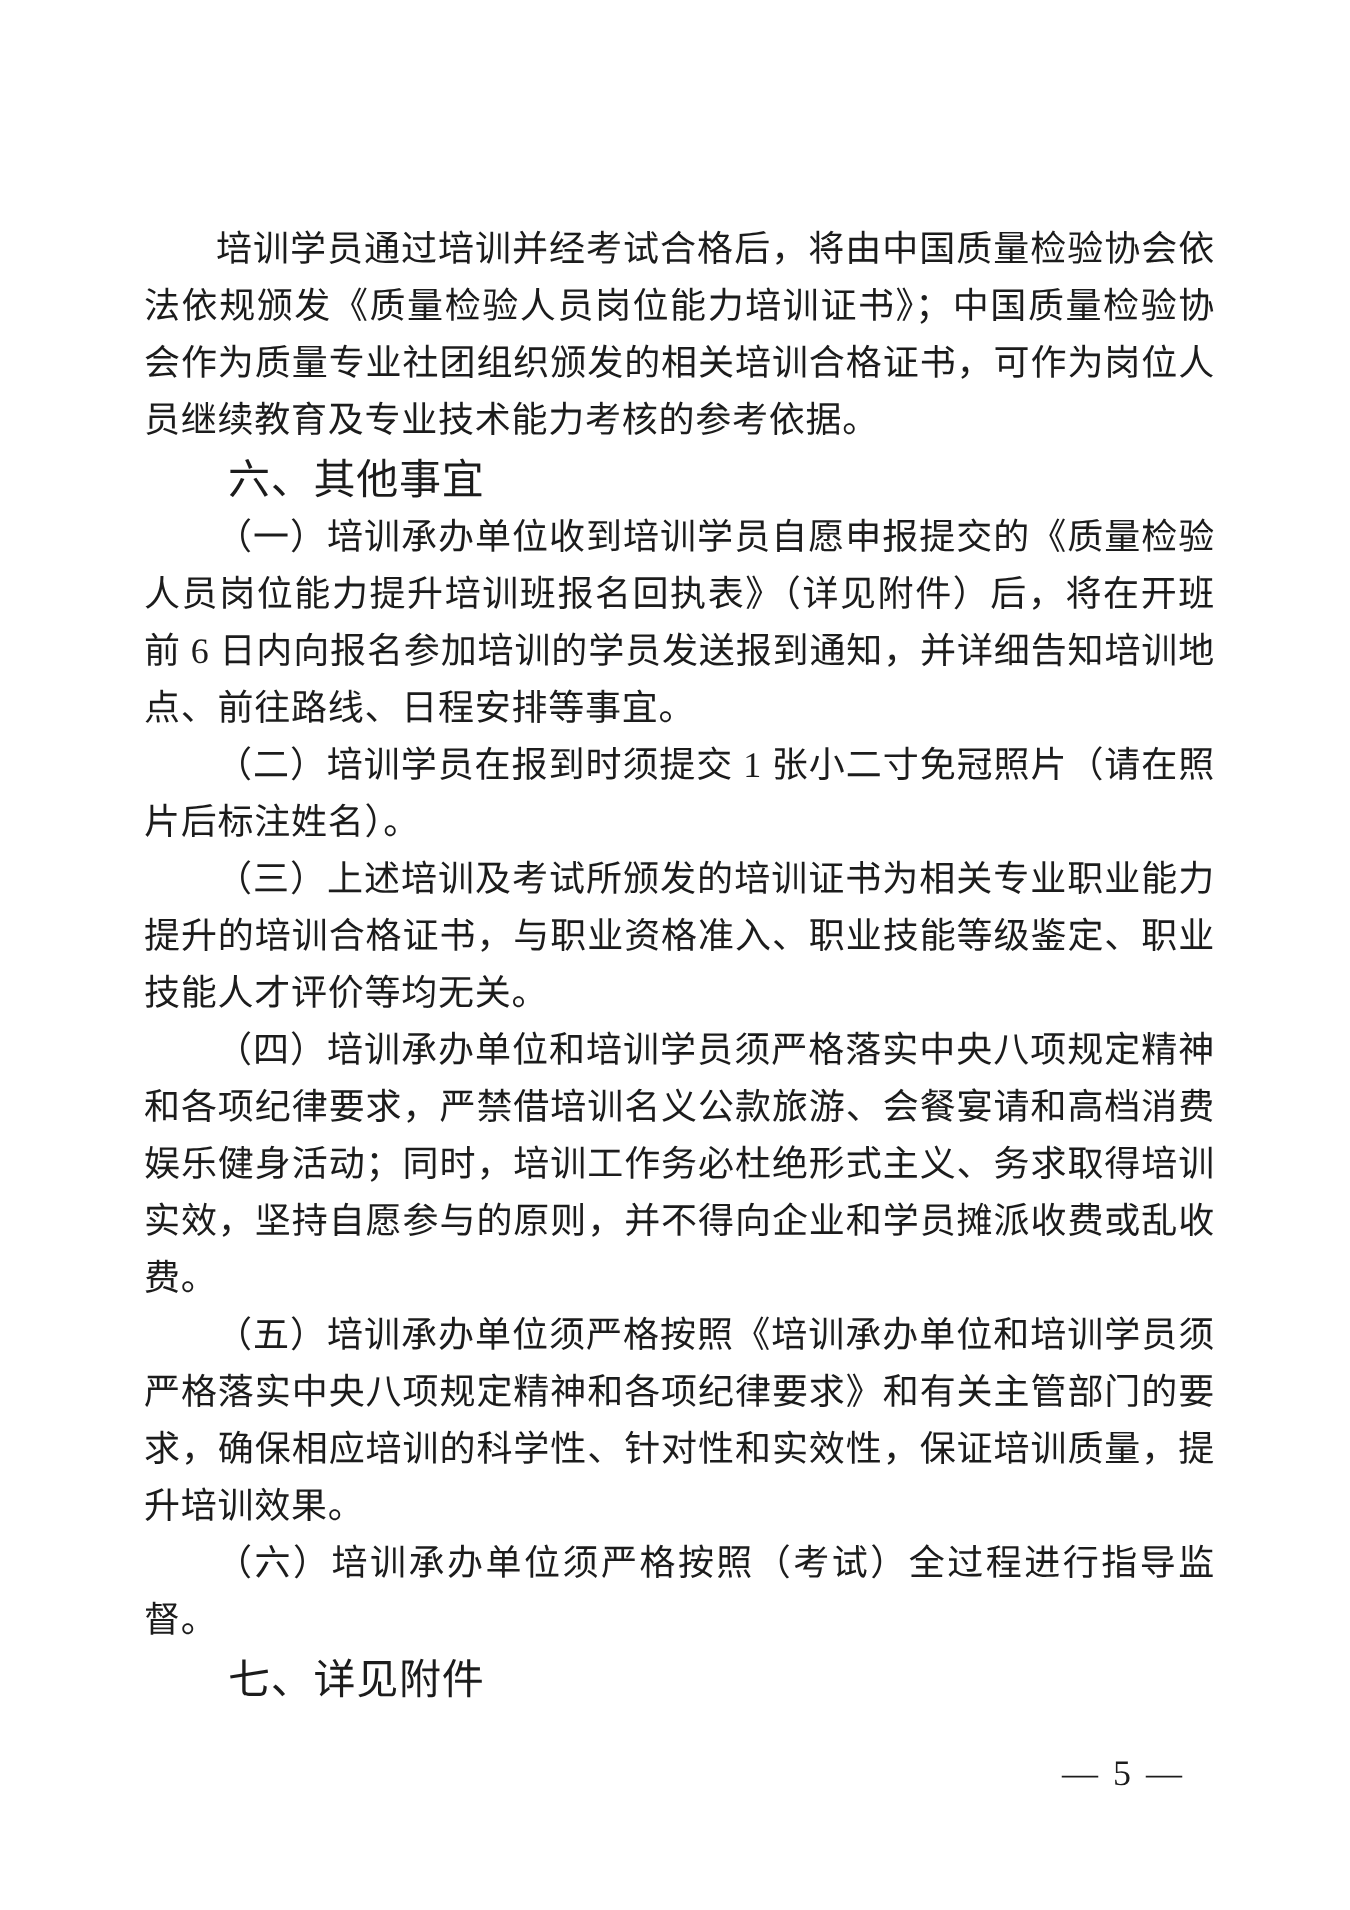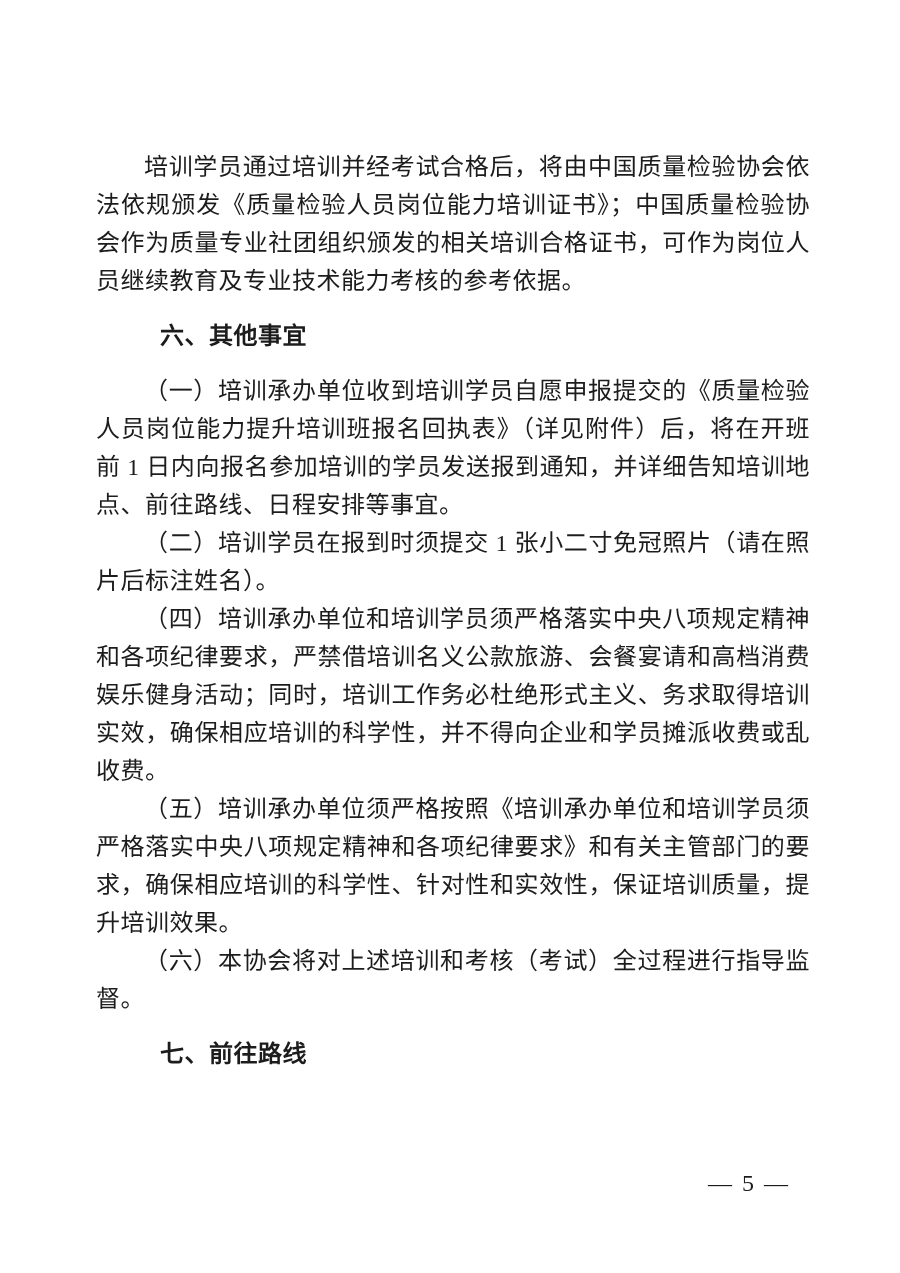--- a/index.html
+++ b/index.html
@@ -21,24 +21,24 @@
   .body-para {
     margin: 0;
     font-size: 24px;
     line-height: 38px;
     text-align: justify;
     text-justify: inter-ideograph;
     text-indent: 2em;
     letter-spacing: 0.5px;
   }
   .section-heading {
-    margin: 16px;
-    font-size: 24px;
+    margin: 0;
+    font-size: 28px;
     line-height: 40px;
-    font-weight: bold;
+    font-weight: normal;
     text-indent: 2em;
     letter-spacing: 0.5px;
     font-family: "Liberation Sans", "DejaVu Sans", sans-serif;
   }
   .page-number {
     position: absolute;
     top: 1168px;
     right: 110px;
     font-size: 24px;
     line-height: 30px;
@@ -46,28 +46,29 @@
   }
 </style>
 </head>
 <body>
 
 <div class="page">
   <p class="body-para">培训学员通过培训并经考试合格后，将由中国质量检验协会依法依规颁发《质量检验人员岗位能力培训证书》；中国质量检验协会作为质量专业社团组织颁发的相关培训合格证书，可作为岗位人员继续教育及专业技术能力考核的参考依据。</p>
 
   <h3 class="section-heading">六、其他事宜</h3>
 
-  <p class="body-para">（一）培训承办单位收到培训学员自愿申报提交的《质量检验人员岗位能力提升培训班报名回执表》（详见附件）后，将在开班前 1 日内向报名参加培训的学员发送报到通知，并详细告知培训地点、前往路线、日程安排等事宜。</p>
+  <p class="body-para">（一）培训承办单位收到培训学员自愿申报提交的《质量检验人员岗位能力提升培训班报名回执表》（详见附件）后，将在开班前 6 日内向报名参加培训的学员发送报到通知，并详细告知培训地点、前往路线、日程安排等事宜。</p>
 
   <p class="body-para">（二）培训学员在报到时须提交 1 张小二寸免冠照片（请在照片后标注姓名）。</p>
 
+  <p class="body-para">（三）上述培训及考试所颁发的培训证书为相关专业职业能力提升的培训合格证书，与职业资格准入、职业技能等级鉴定、职业技能人才评价等均无关。</p>
 
-  <p class="body-para">（四）培训承办单位和培训学员须严格落实中央八项规定精神和各项纪律要求，严禁借培训名义公款旅游、会餐宴请和高档消费娱乐健身活动；同时，培训工作务必杜绝形式主义、务求取得培训实效，确保相应培训的科学性，并不得向企业和学员摊派收费或乱收费。</p>
+  <p class="body-para">（四）培训承办单位和培训学员须严格落实中央八项规定精神和各项纪律要求，严禁借培训名义公款旅游、会餐宴请和高档消费娱乐健身活动；同时，培训工作务必杜绝形式主义、务求取得培训实效，坚持自愿参与的原则，并不得向企业和学员摊派收费或乱收费。</p>
 
   <p class="body-para">（五）培训承办单位须严格按照《培训承办单位和培训学员须严格落实中央八项规定精神和各项纪律要求》和有关主管部门的要求，确保相应培训的科学性、针对性和实效性，保证培训质量，提升培训效果。</p>
 
-  <p class="body-para">（六）本协会将对上述培训和考核（考试）全过程进行指导监督。</p>
+  <p class="body-para">（六）培训承办单位须严格按照（考试）全过程进行指导监督。</p>
 
-  <h3 class="section-heading">七、前往路线</h3>
+  <h3 class="section-heading">七、详见附件</h3>
 
 
   <div class="page-number">— 5 —</div>
 </div>
 
 </body></html>

